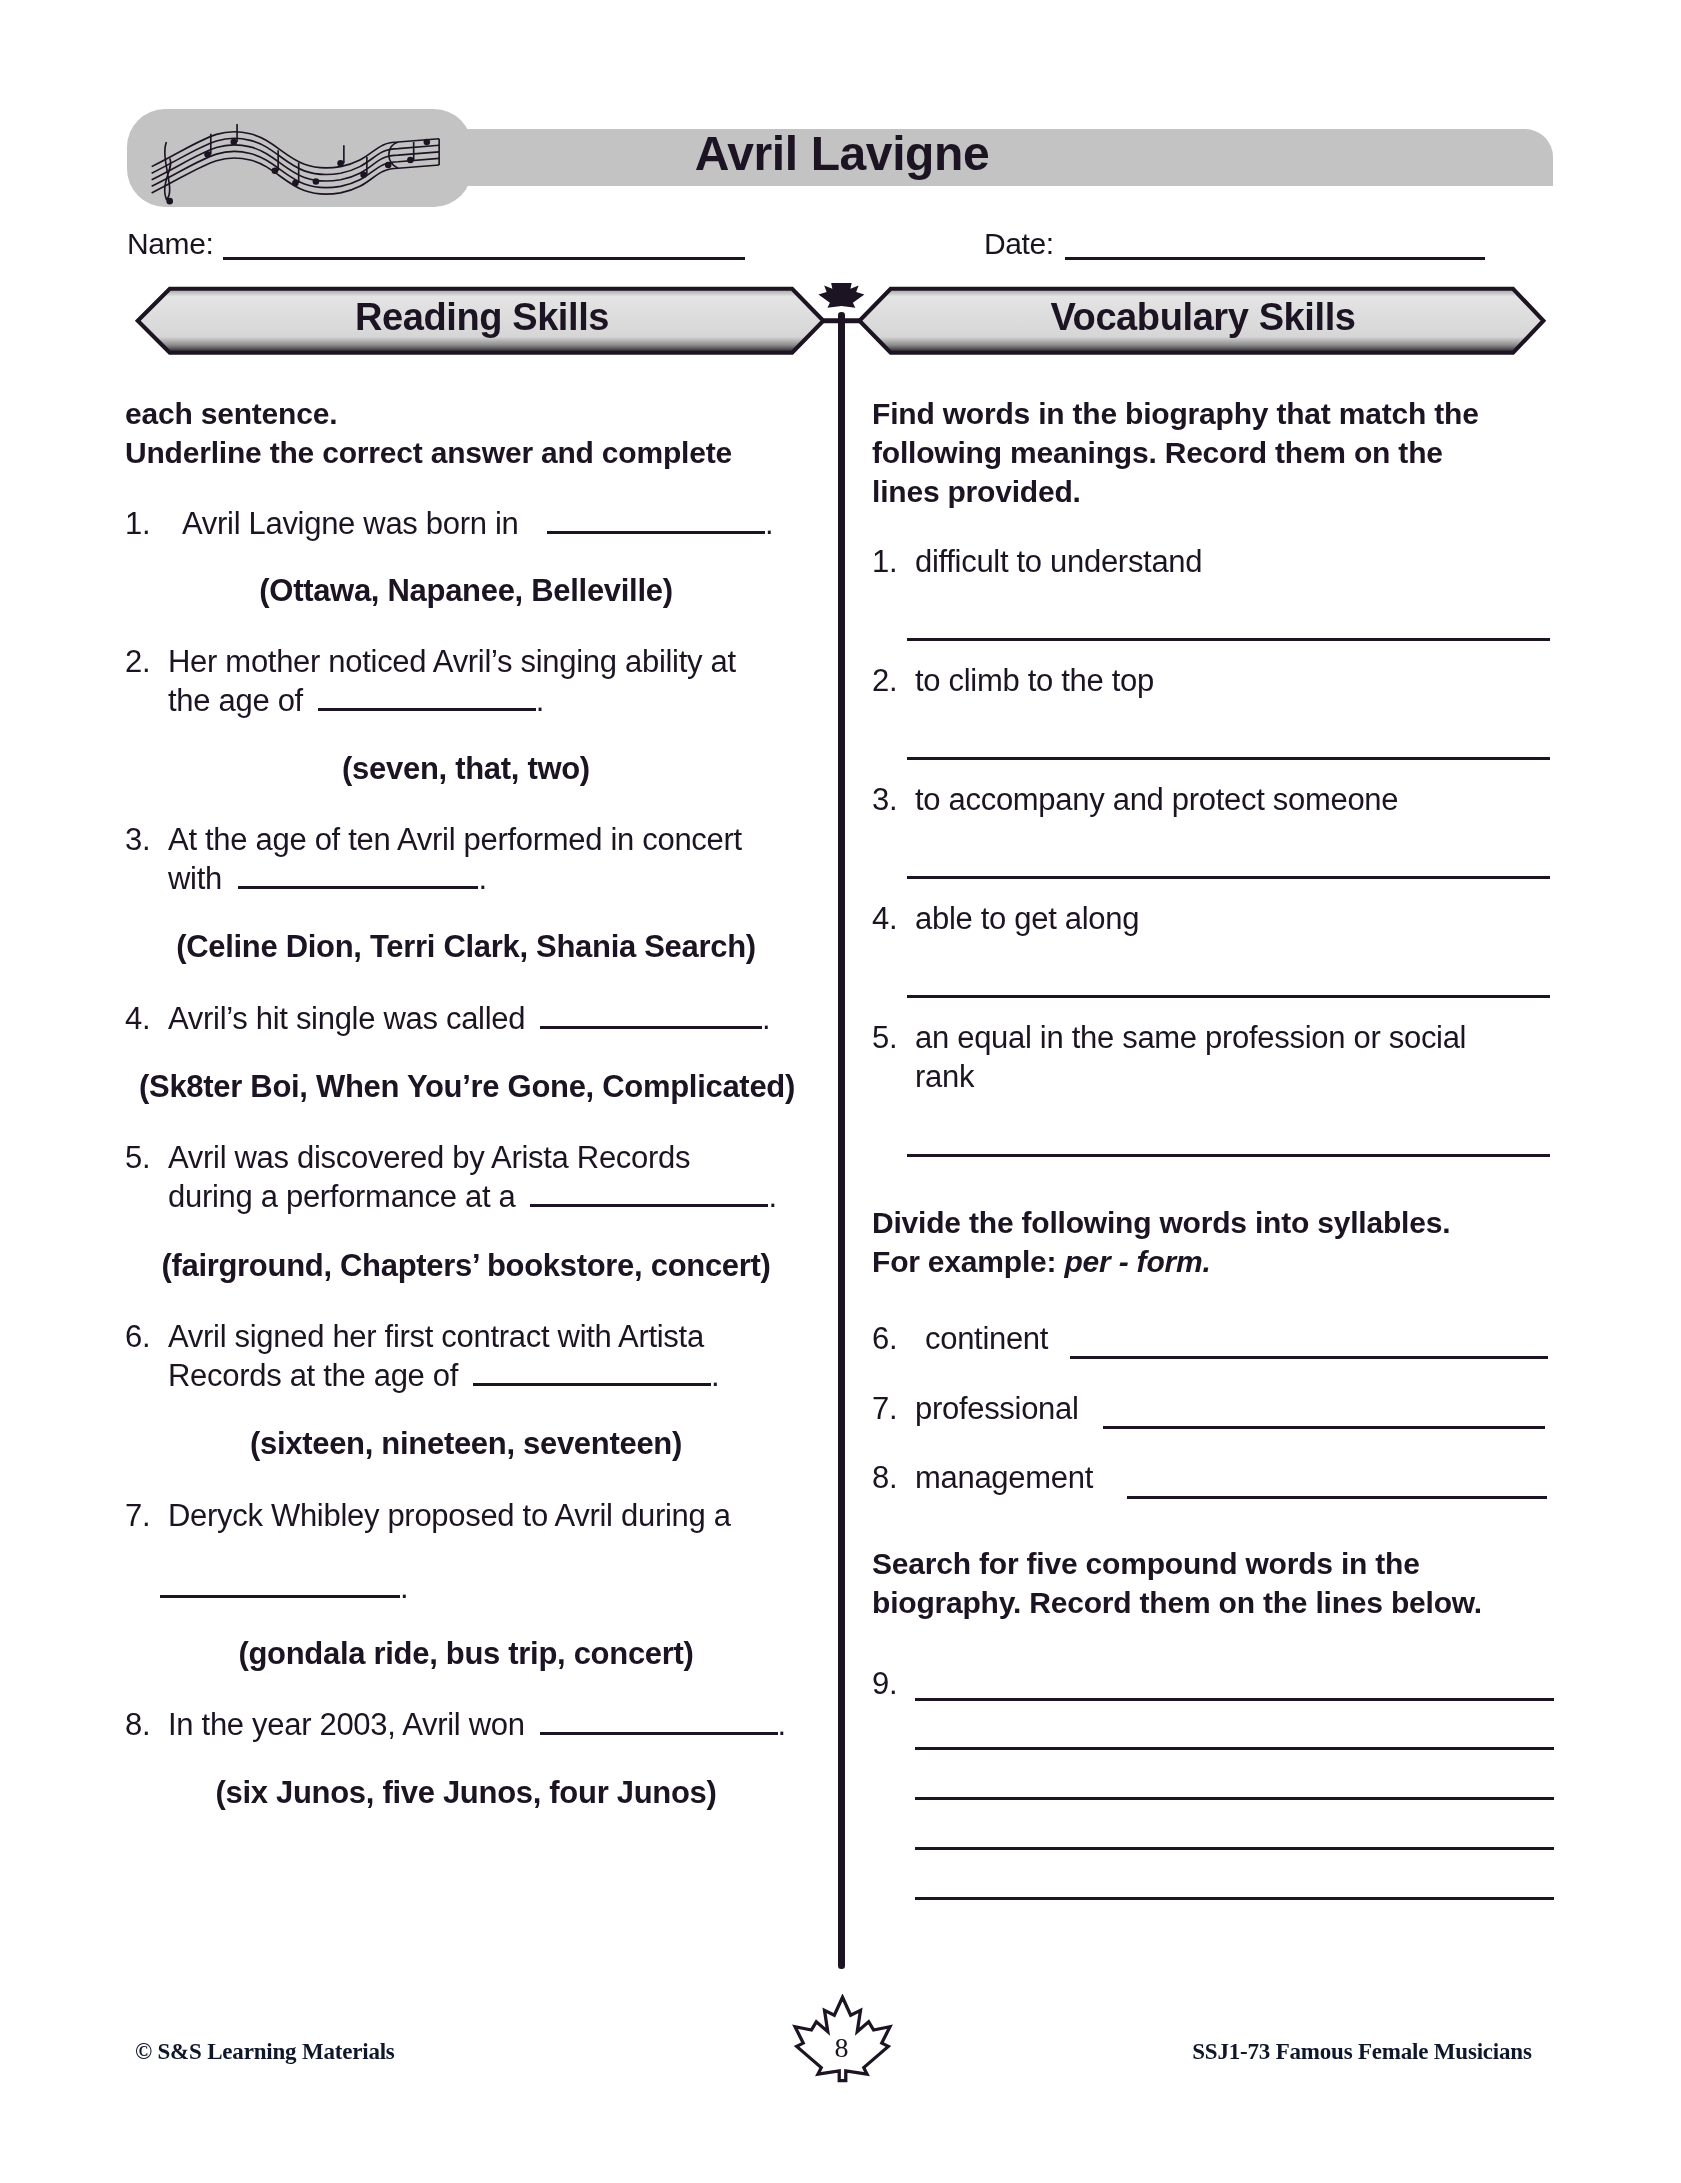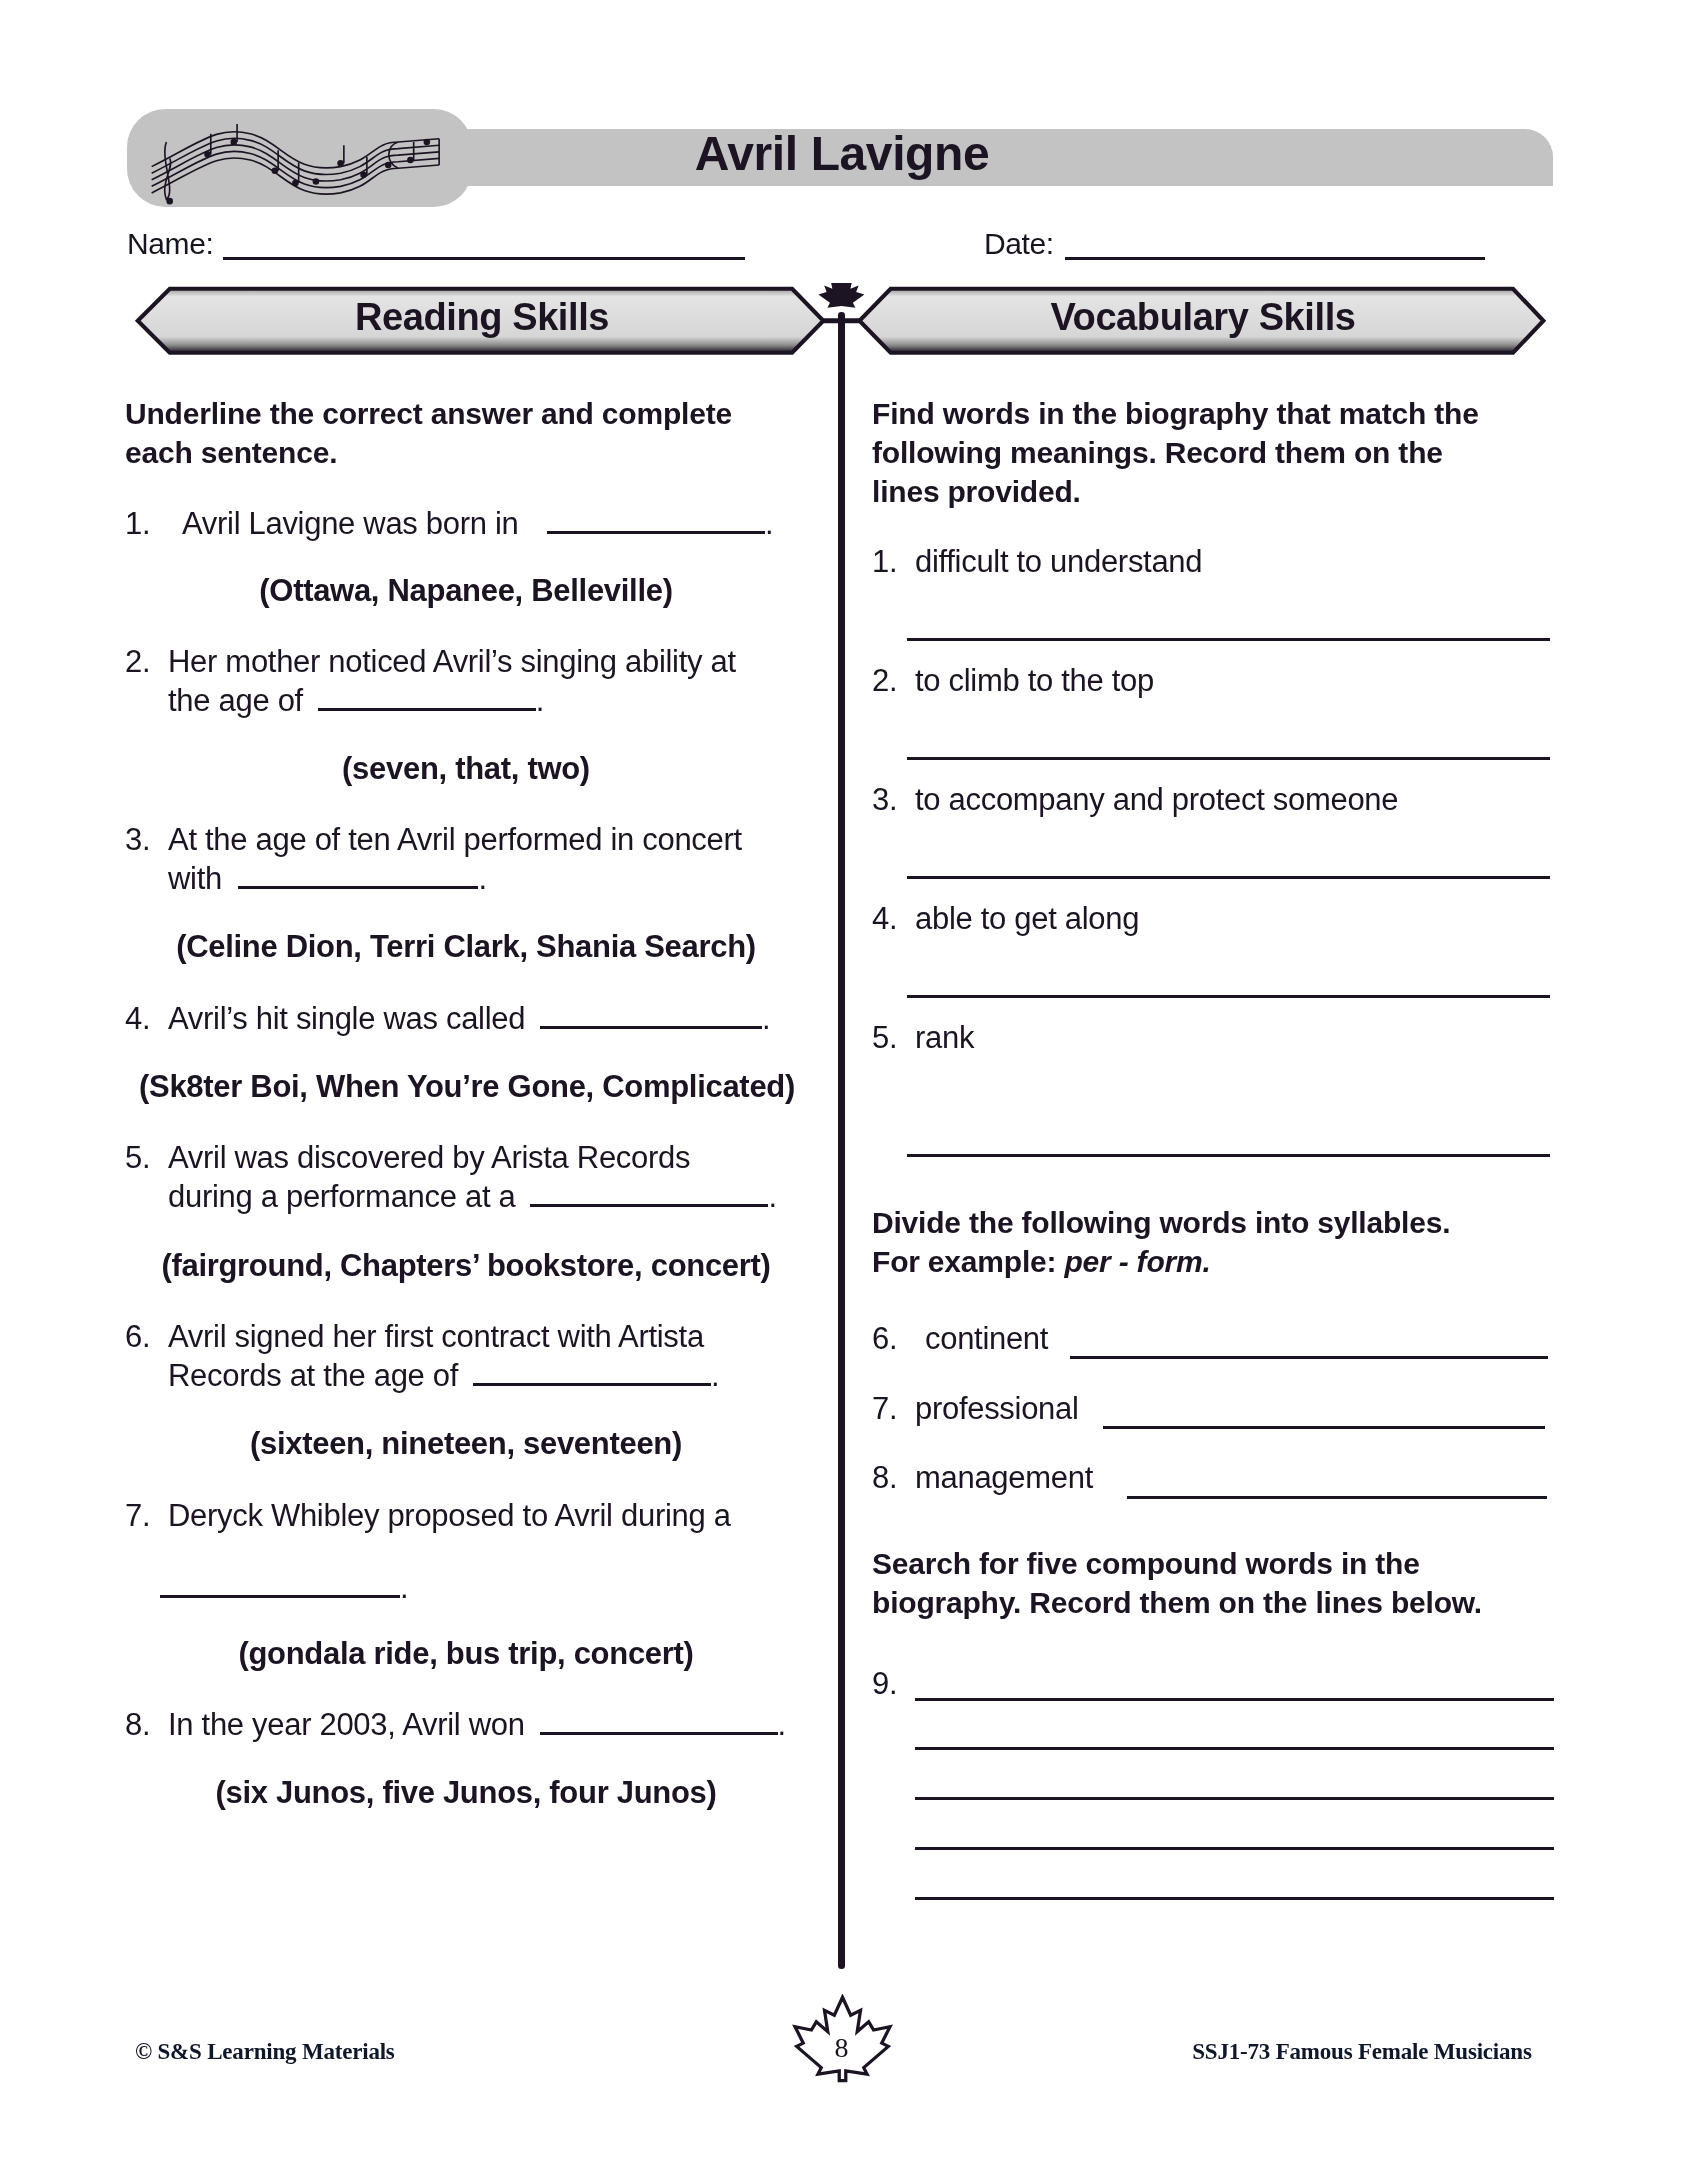--- a/index.html
+++ b/index.html
@@ -88,22 +88,22 @@
   <line x1="1003" y1="391" x2="1047" y2="391" stroke="#1c1422" stroke-width="6"></line>
 
   <path d="M1025 330 l6 12 l8 -4 l-3 14 l10 -4 l-3 8 l10 3 l-14 10 l3 6 l-17 -2 l0 8 l-0 0 l0 -8 l-17 2 l3 -6 l-14 -10 l10 -3 l-3 -8 l10 4 l-3 -14 l8 4 z" fill="#1c1422"></path>
 </svg>
 <div class="abs divider"></div>
 
 <div class="abs tab-label" style="left:170px; width:624px;">Reading Skills</div>
 <div class="abs tab-label" style="left:891px; width:624px;">Vocabulary Skills</div>
 
 <div class="abs instr" style="left:125px; top:394px;">
+  <div>each sentence.</div>
   <div>Underline the correct answer and complete</div>
-  <div>each sentence.</div>
 </div>
 
 <div class="abs q" style="left:125px; top:504px; width:690px;">
   <span class="num">1.</span>
   <span style="margin-left:57px;">Avril Lavigne was born in</span>
   <span class="blank" style="width:218px; margin-left:20px;"></span><span>.</span>
 </div>
 <div class="abs choices" style="left:125px; top:573px; width:682px;">(Ottawa, Napanee, Belleville)</div>
 
 <div class="abs q" style="left:125px; top:642px; width:690px;">
@@ -186,20 +186,21 @@
 <div class="abs line" style="left:907px; top:876px; width:643px;"></div>
 
 <div class="abs q" style="left:872px; top:899px;">
   <span class="num">4.</span>
   <span style="margin-left:43px;">able to get along</span>
 </div>
 <div class="abs line" style="left:907px; top:995px; width:643px;"></div>
 
 <div class="abs q" style="left:872px; top:1018px; width:690px;">
   <span class="num">5.</span>
+  <div style="margin-left:43px;">an equal in the same profession or social</div>
   <div style="margin-left:43px;">rank</div>
 </div>
 <div class="abs line" style="left:907px; top:1154px; width:643px;"></div>
 
 <div class="abs instr" style="left:872px; top:1203px;">
   <div>Divide the following words into syllables.</div>
   <div><span>For example: </span><span style="font-style:italic;">per - form.</span></div>
 </div>
 
 <div class="abs q" style="left:872px; top:1319px;">

